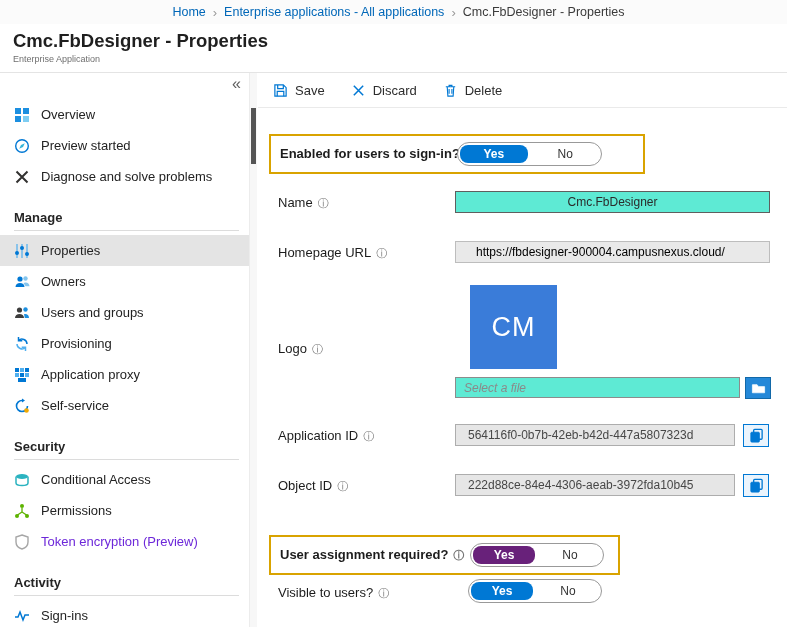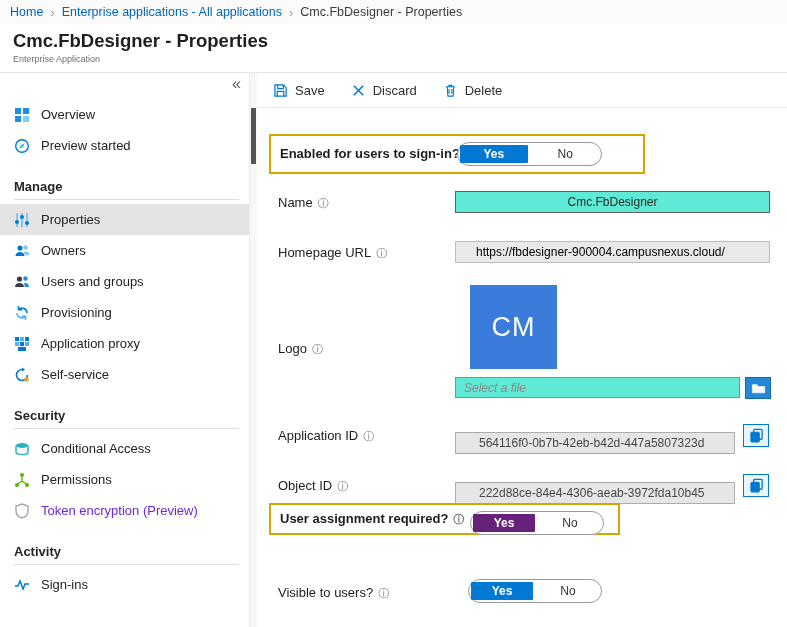--- a/index.html
+++ b/index.html
@@ -6,21 +6,21 @@
   html,body { margin:0; padding:0; }
   body {
     width:787px; height:627px; overflow:hidden; position:relative;
     background:#fff; color:#252525;
     font-family:"Liberation Sans","DejaVu Sans",sans-serif;
   }
 
   
   .breadcrumb { position:absolute; top:0; left:0; right:0; height:24px;
     display:flex; align-items:center; gap:7px; padding-left:10px;
-    font-size:12.5px; background:#fbfbfb; }
+    font-size:12.5px; background:#fbfbfb;justify-content:center; }
   .crumb-link { color:var(--link,#0067b8); cursor:pointer; text-decoration:none; }
   .crumb-sep { color:#9a9a9a; font-size:13px; }
   .crumb-current { color:#3b3b3b; }
 
   
   .page-header { position:absolute; top:24px; left:13px; }
   .page-title { margin:6px 0 0; font-size:18.5px; font-weight:700; color:#1f1f1f; }
   .page-subtitle { font-size:9px; color:#6f6f6f; margin-top:2px; }
 
   
@@ -55,41 +55,41 @@
 
   .form { position:absolute; top:36px; left:0; right:0; bottom:0; }
   .frow { position:absolute; left:0; right:0; }
   .row-label { position:absolute; left:20px; top:4px; font-size:13px; color:#1c1c1c; white-space:nowrap; }
   .info { font-size:11px; color:#757575; margin-left:5px; cursor:default; }
 
   .text-input { position:absolute; height:22px; font-size:12px; font-family:inherit;
     padding:0 8px; border:1px solid #5f5f5f; background:#5eead4; color:#2b2b2b; }
   .center-text { text-align:center; }
   .disabled-input { background:#e9e9e9; border:1px solid #bdbdbd; color:#000000; padding-left:20px; }
-  .readonly-input { background:var(--readonly-bg,#e6e6e6); border:1px solid #adadad; color:#474747; padding-left:23px;margin-top:8px; }
+  .readonly-input { background:var(--readonly-bg,#e6e6e6); border:1px solid #adadad; color:#474747; padding-left:12px; }
   .file-input { border:1px solid #8c8c8c; height:21px; }
   .file-input::placeholder { font-style:italic; color:#8a8a8a; }
 
   .sq-btn { position:absolute; width:26px; height:23px; display:flex; align-items:center;
     justify-content:center; cursor:pointer; padding:2px; }
   .copy-btn { background:#eaf4fd; border:1px solid var(--accent,#0078d4); }
   .browse-btn { background:#2488d8; border:1px solid #1268a8; }
   .sq-icon { width:15px; height:15px; }
 
   .logo-tile { position:absolute; left:212px; top:0; width:87px; height:84px;
     background:var(--logo-blue,#3a7cd9); color:#fff; display:flex; align-items:center;
     justify-content:center; font-size:27px; letter-spacing:1px; }
 
   .hl-box { position:absolute; border:2px solid var(--highlight,#d9a300); display:flex; align-items:center; }
   .hl-label { padding-left:9px; font-size:13px; font-weight:700; color:#1c1c1c; white-space:nowrap; }
 
   .toggle { position:absolute; height:24px; border:1px solid #999; border-radius:13px;
     background:#fff; display:flex; cursor:pointer; }
   .toggle-opt { flex:1; margin:2px; display:flex; align-items:center; justify-content:center;
-    font-size:12px; color:#333; border-radius:1px; }
+    font-size:12px; color:#333; border-radius:8px; }
   .toggle-opt.sel { background:var(--accent,#0078d4); color:#fff; font-weight:700; }
   .toggle.purple .toggle-opt.sel { background:var(--toggle-purple,#68217a); }
 </style>
 </head>
 <body>
 
 <div class="breadcrumb">
   <a class="crumb-link">Home</a>
   <span class="crumb-sep">›</span>
   <a class="crumb-link">Enterprise applications - All applications</a>
@@ -120,20 +120,28 @@
         <span>Overview</span>
       </div>
       <div class="nav-item">
         <span class="nav-icon">
             <svg viewBox="0 0 16 16">
               <circle cx="8" cy="8" r="6.3" fill="none" stroke="#0078d4" stroke-width="1.4"></circle>
               <path d="M10.8 5.2L9 9l-3.8 1.8L7 7z" fill="#36b5d8"></path>
             </svg>
           </span>
         <span>Preview started</span>
+      </div>
+      <div class="nav-item">
+        <span class="nav-icon">
+            <svg viewBox="0 0 16 16">
+              <path d="M2.5 2.5l11 11M13.5 2.5l-11 11" stroke="#323130" stroke-width="2" fill="none"></path>
+            </svg>
+          </span>
+        <span>Diagnose and solve problems</span>
       </div>
 
       <div class="nav-section-header">Manage</div>
       <div class="nav-divider"></div>
 
       <div class="nav-item selected">
         <span class="nav-icon">
             <svg viewBox="0 0 16 16">
               <path d="M3 1v14M8 1v14M13 1v14" stroke="#6bb8ec" stroke-width="1.5" fill="none"></path>
               <circle cx="3" cy="10" r="2" fill="#0078d4"></circle>
@@ -338,21 +346,21 @@
         <div class="sq-btn copy-btn" style="left:485px; top:0;">
           <span class="sq-icon">
               <svg viewBox="0 0 16 16">
                 <rect x="5" y="1.5" width="9" height="10.5" rx="1" fill="none" stroke="#0078d4" stroke-width="1.4"></rect>
                 <rect x="2" y="4.5" width="9" height="10.5" rx="1" fill="#0078d4" stroke="#0078d4" stroke-width="1"></rect>
               </svg>
             </span>
         </div>
       </div>
 
-      <div class="hl-box" style="left:11px; top:394px; width:351px; height:32px;">
+      <div class="hl-box" style="left:11px; top:426px; width:351px; height:40px;">
         <span class="hl-label"><span>User assignment required?</span><span class="info">ⓘ</span></span>
         <div class="toggle purple" style="left:199px; top:6px; width:134px;">
           <div class="toggle-opt sel">Yes</div>
           <div class="toggle-opt">No</div>
         </div>
       </div>
 
       <div class="frow" style="top:470px;">
         <span class="row-label" style="top:6px;"><span>Visible to users?</span><span class="info">ⓘ</span></span>
         <div class="toggle" style="left:210px; top:0; width:134px;">

